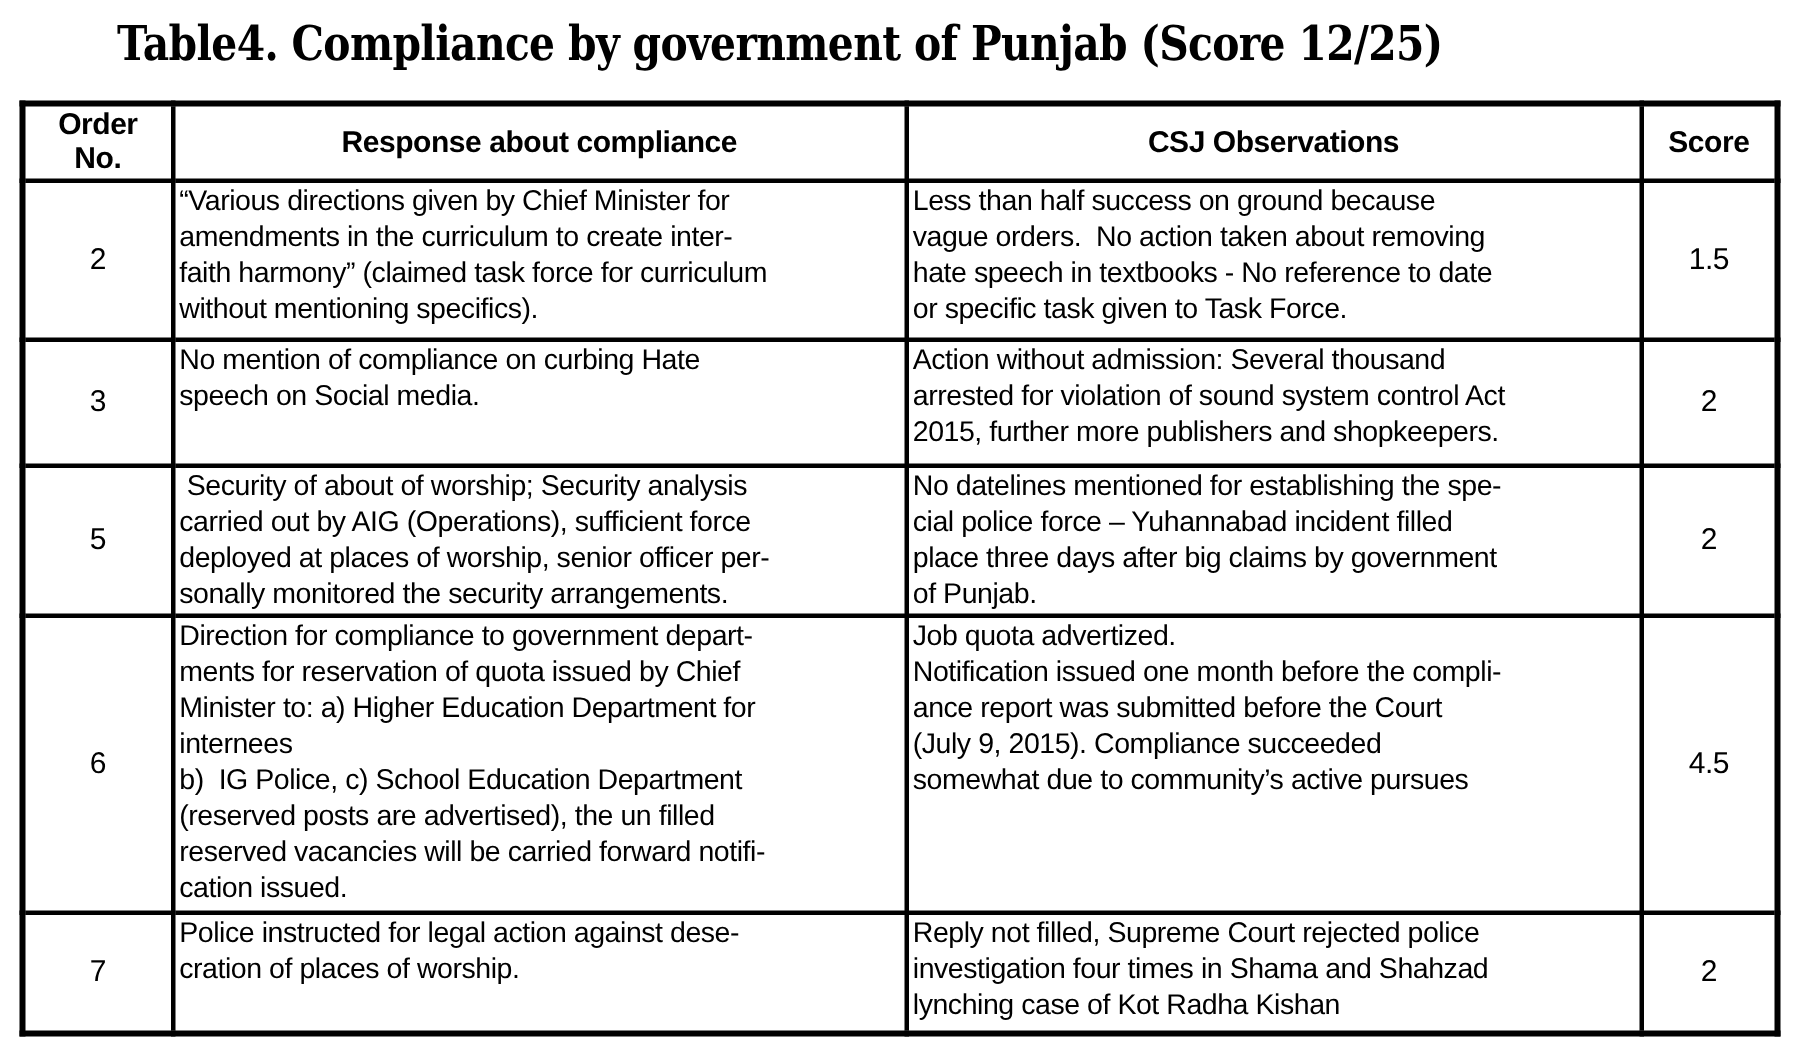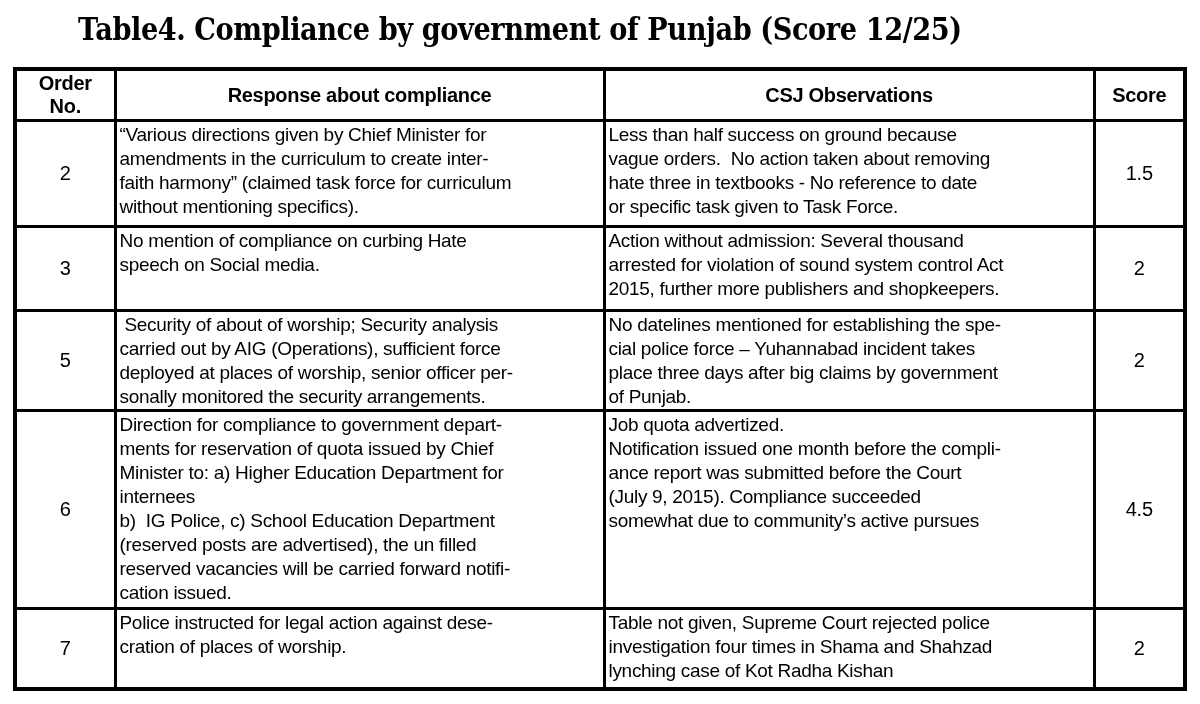--- a/index.html
+++ b/index.html
@@ -111,41 +111,41 @@
     </thead>
     <tbody>
       <tr class="r0">
         <td class="cell-num">2</td>
         <td class="cell-text">“Various directions given by Chief Minister for
 amendments in the curriculum to create inter-
 faith harmony” (claimed task force for curriculum
 without mentioning specifics).</td>
         <td class="cell-text">Less than half success on ground because
 vague orders.  No action taken about removing
-hate three in textbooks - No reference to date
+hate speech in textbooks - No reference to date
 or specific task given to Task Force.</td>
         <td class="cell-num">1.5</td>
       </tr>
       <tr class="r1">
         <td class="cell-num">3</td>
         <td class="cell-text">No mention of compliance on curbing Hate
 speech on Social media.</td>
         <td class="cell-text">Action without admission: Several thousand
 arrested for violation of sound system control Act
 2015, further more publishers and shopkeepers.</td>
         <td class="cell-num">2</td>
       </tr>
       <tr class="r2">
         <td class="cell-num">5</td>
         <td class="cell-text"> Security of about of worship; Security analysis
 carried out by AIG (Operations), sufficient force
 deployed at places of worship, senior officer per-
 sonally monitored the security arrangements.</td>
         <td class="cell-text">No datelines mentioned for establishing the spe-
-cial police force – Yuhannabad incident takes
+cial police force – Yuhannabad incident filled
 place three days after big claims by government
 of Punjab.</td>
         <td class="cell-num">2</td>
       </tr>
       <tr class="r3">
         <td class="cell-num">6</td>
         <td class="cell-text">Direction for compliance to government depart-
 ments for reservation of quota issued by Chief
 Minister to: a) Higher Education Department for
 internees
@@ -157,21 +157,21 @@
 Notification issued one month before the compli-
 ance report was submitted before the Court
 (July 9, 2015). Compliance succeeded
 somewhat due to community’s active pursues</td>
         <td class="cell-num">4.5</td>
       </tr>
       <tr class="r4">
         <td class="cell-num">7</td>
         <td class="cell-text">Police instructed for legal action against dese-
 cration of places of worship.</td>
-        <td class="cell-text">Table not given, Supreme Court rejected police
+        <td class="cell-text">Reply not filled, Supreme Court rejected police
 investigation four times in Shama and Shahzad
 lynching case of Kot Radha Kishan</td>
         <td class="cell-num">2</td>
       </tr>
     </tbody>
   </table>
 
 </div>
 
 </body></html>

